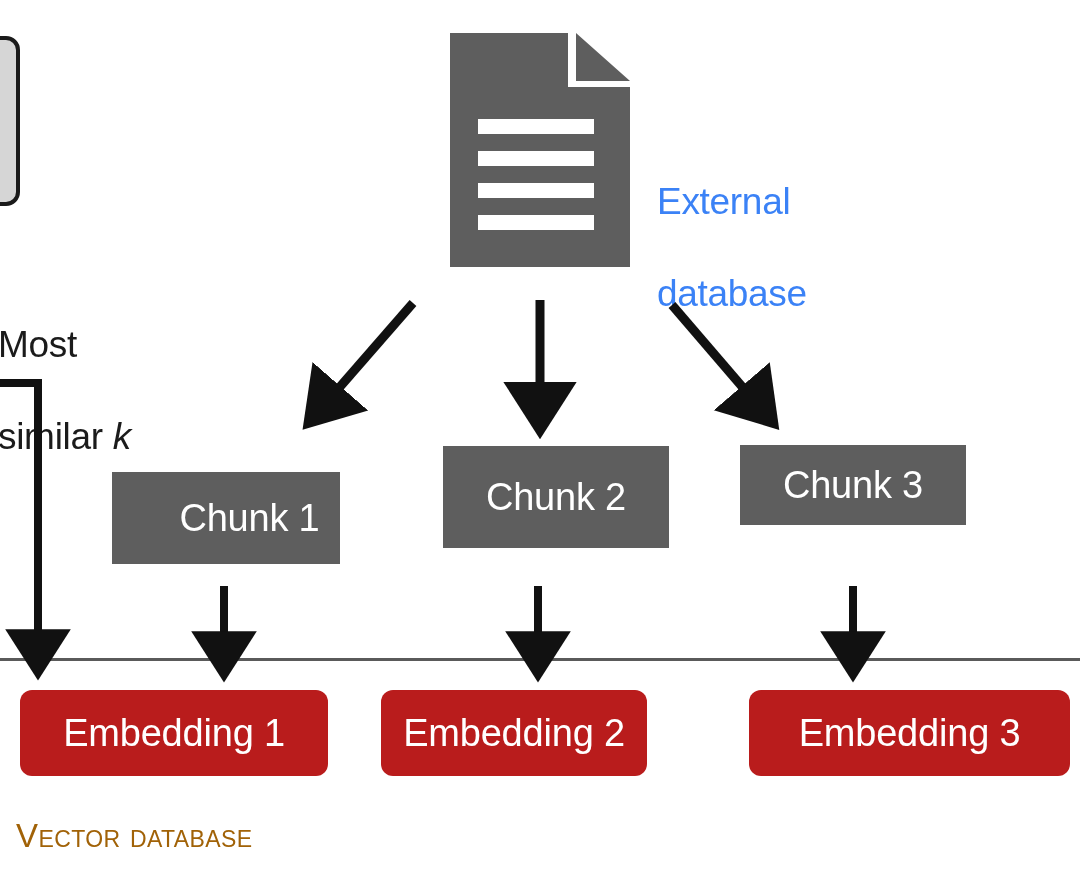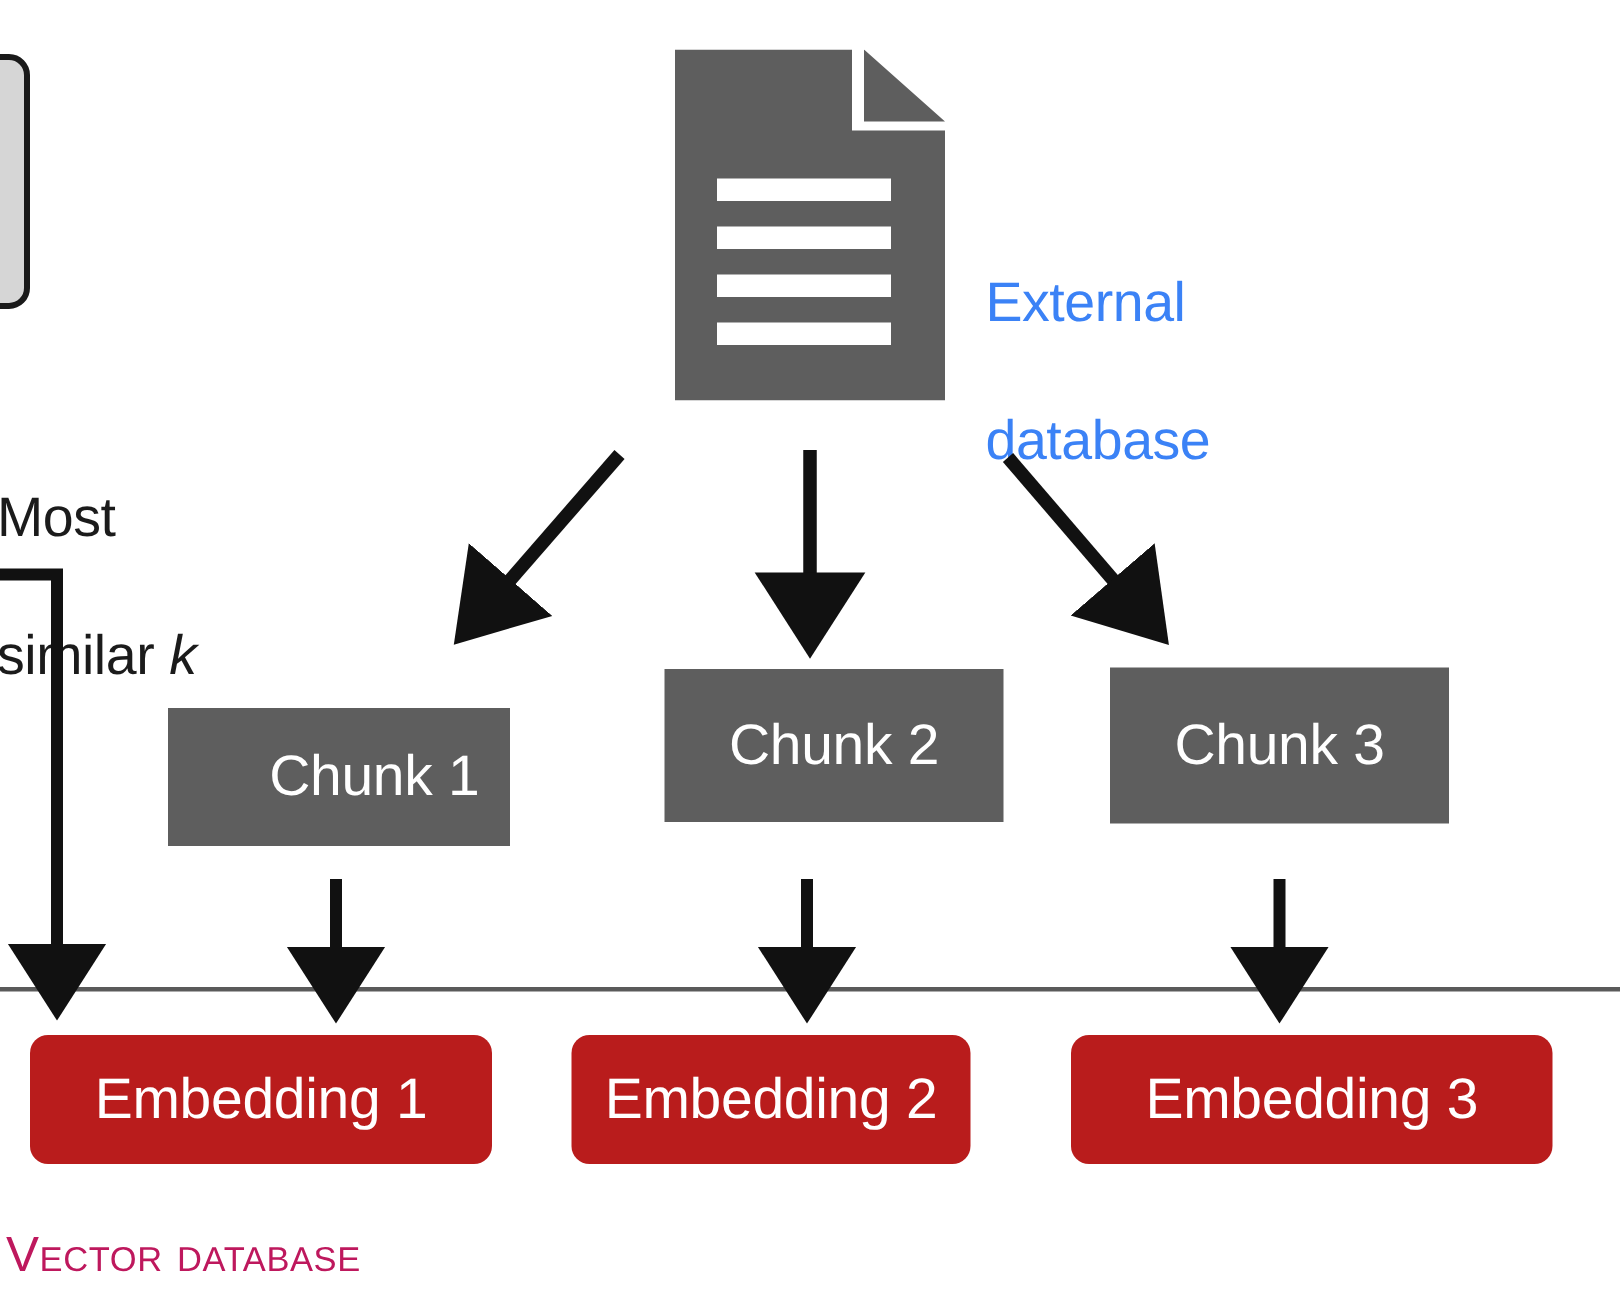--- a/index.html
+++ b/index.html
@@ -52,25 +52,25 @@
     top: 133px;
     font-size: 37px;
     line-height: 46px;
     color: #3b82f6;
     letter-spacing: -0.3px;
     white-space: pre-line;
   }
 
   .label-vector-db {
     position: absolute;
-    left: 4px;
+    left: 16px;
     top: 816px;
     font-size: 33px;
     line-height: 40px;
-    color: #be185d;
+    color: #a16207;
     font-variant: small-caps;
     letter-spacing: 0.4px;
   }
 
   
   .doc-icon {
     position: absolute;
     left: 450px;
     top: 33px;
     width: 180px;
@@ -85,38 +85,38 @@
     color: #ffffff;
     display: flex;
     align-items: center;
     justify-content: center;
     font-size: 38px;
     letter-spacing: -0.2px;
     box-sizing: border-box;
   }
   #chunk-1 { left: 112px; top: 472px; width: 228px; height: 92px; padding-left: 47px; }
   #chunk-2 { left: 427px; top: 446px; width: 226px; height: 102px; margin-left: 16px; }
-  #chunk-3 { left: 740px; top: 445px; width: 226px; height: 104px; }
+  #chunk-3 { left: 740px; top: 445px; width: 226px; height: 80px; }
 
   
   .embedding-box {
     position: absolute;
     background: #b91c1c;
     color: #ffffff;
     display: flex;
     align-items: center;
     justify-content: center;
     font-size: 38px;
     letter-spacing: -0.2px;
     border-radius: 12px;
     box-sizing: border-box;
   }
   #embedding-1 { left: 20px;  top: 690px; width: 308px; height: 86px; }
   #embedding-2 { left: 381px; top: 690px; width: 266px; height: 86px; }
-  #embedding-3 { left: 714px; top: 690px; width: 321px; height: 86px; }
+  #embedding-3 { left: 749px; top: 690px; width: 321px; height: 86px; }
 
   
   .divider {
     position: absolute;
     left: 0px;
     top: 658px;
     width: 1080px;
     height: 3px;
     background: #5a5a5a;
   }

